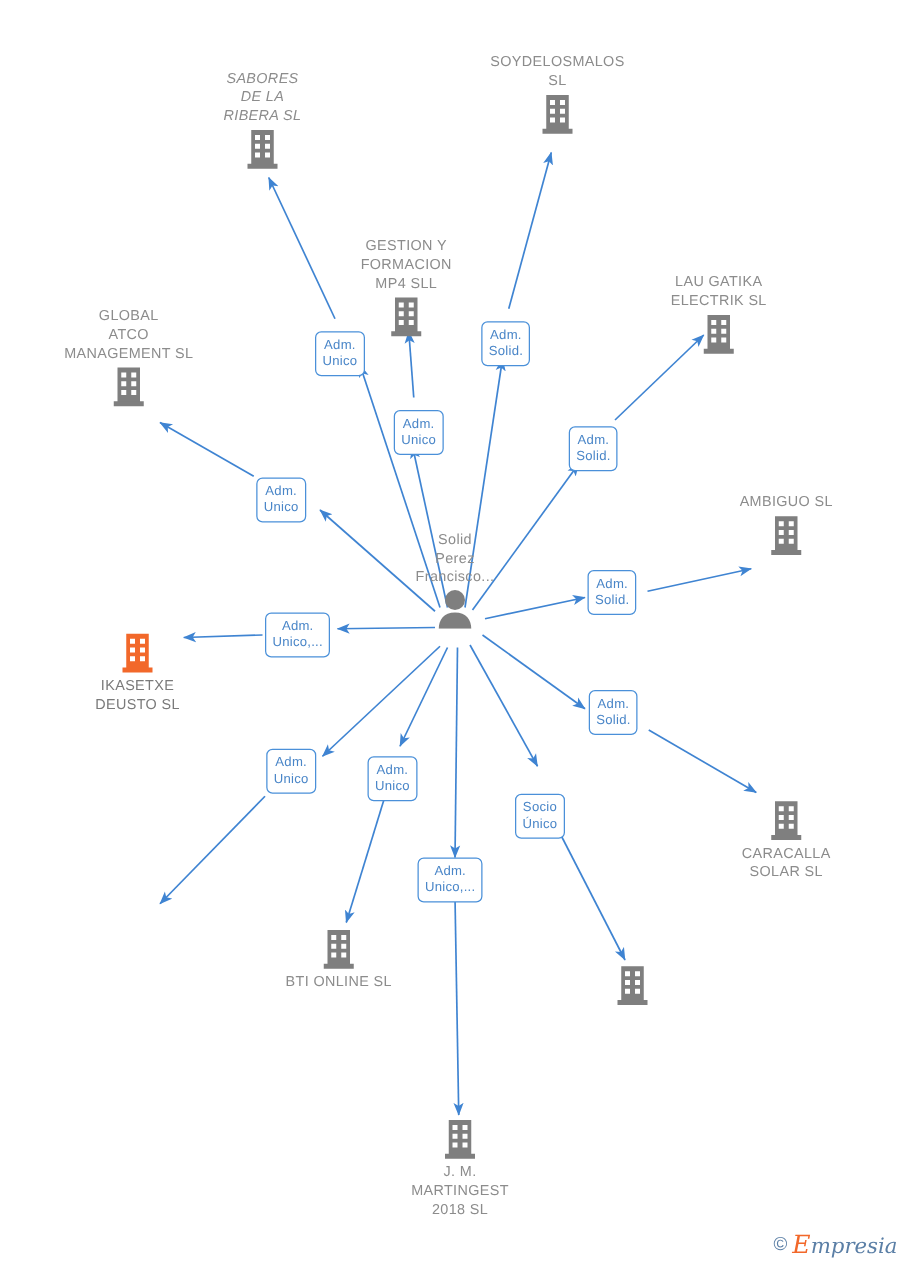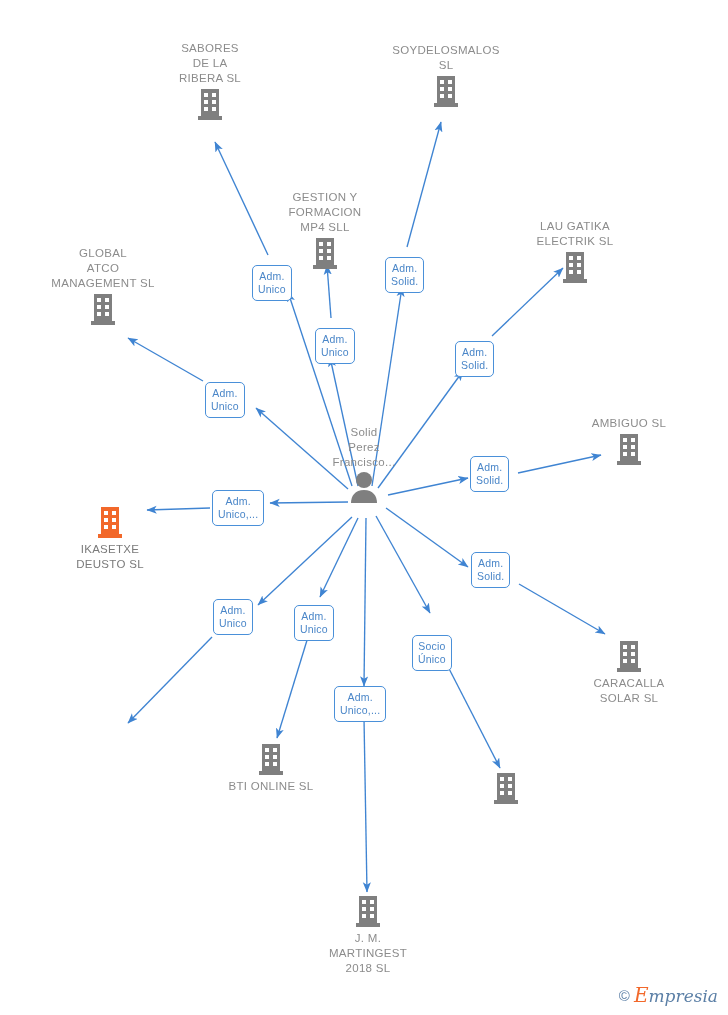--- a/index.html
+++ b/index.html
@@ -130,21 +130,21 @@
       <path d="M 308,637 L 277,738" marker-end="url(#arrow)"></path>
 
       <path d="M 376,516 L 430,613"></path>
       <path d="M 442,655 L 500,768" marker-end="url(#arrow)"></path>
 
       <path d="M 366,518 L 364,686"></path>
       <path d="M 364,718 L 367,892" marker-end="url(#arrow)"></path>
     </g>
   </svg>
 
-  <div class="node label-above" style="left:210px; top:41px;">
+  <div class="node label-above" style="left:210px; top:56px;font-style:italic;">
     <div class="node-label">SABORES
 DE LA
 RIBERA  SL</div>
     <svg class="node-icon" width="28" height="34" viewBox="0 0 28 34">
       <rect x="5" y="2" width="18" height="28" fill="#7f7f7f"></rect>
       <rect x="2" y="29" width="24" height="4" fill="#7f7f7f"></rect>
       <g fill="#ffffff">
         <rect x="8" y="6" width="4" height="4"></rect>
           <rect x="16" y="6" width="4" height="4"></rect>
         <rect x="8" y="13" width="4" height="4"></rect>
@@ -218,21 +218,21 @@
         <rect x="8" y="6" width="4" height="4"></rect>
           <rect x="16" y="6" width="4" height="4"></rect>
         <rect x="8" y="13" width="4" height="4"></rect>
           <rect x="16" y="13" width="4" height="4"></rect>
         <rect x="8" y="20" width="4" height="4"></rect>
           <rect x="16" y="20" width="4" height="4"></rect>
       </g>
     </svg>
   </div>
 
-  <div class="node label-above" style="left:629px; top:416px;">
+  <div class="node label-above" style="left:629px; top:395px;">
     <div class="node-label">AMBIGUO SL</div>
     <svg class="node-icon" width="28" height="34" viewBox="0 0 28 34">
       <rect x="5" y="2" width="18" height="28" fill="#7f7f7f"></rect>
       <rect x="2" y="29" width="24" height="4" fill="#7f7f7f"></rect>
       <g fill="#ffffff">
         <rect x="8" y="6" width="4" height="4"></rect>
           <rect x="16" y="6" width="4" height="4"></rect>
         <rect x="8" y="13" width="4" height="4"></rect>
           <rect x="16" y="13" width="4" height="4"></rect>
         <rect x="8" y="20" width="4" height="4"></rect>

